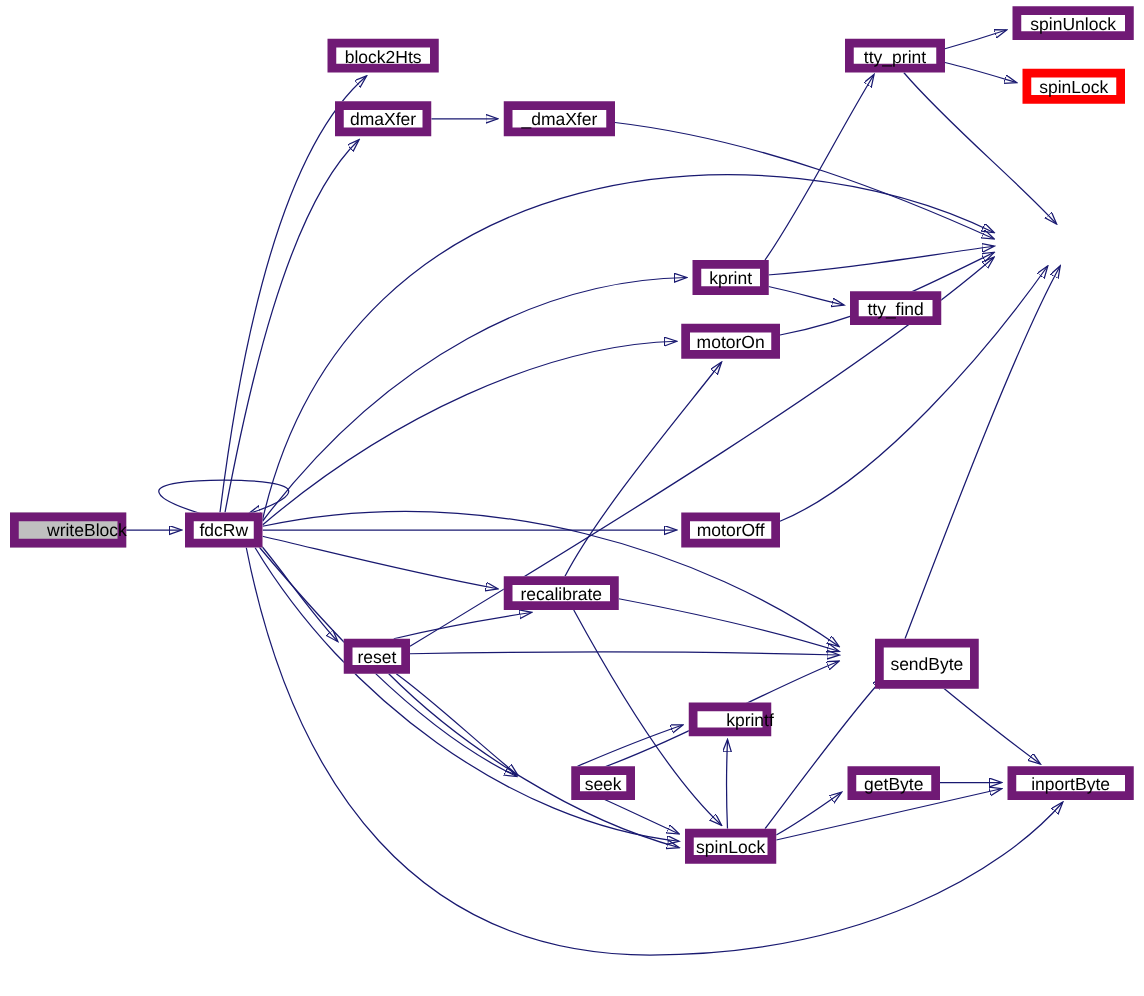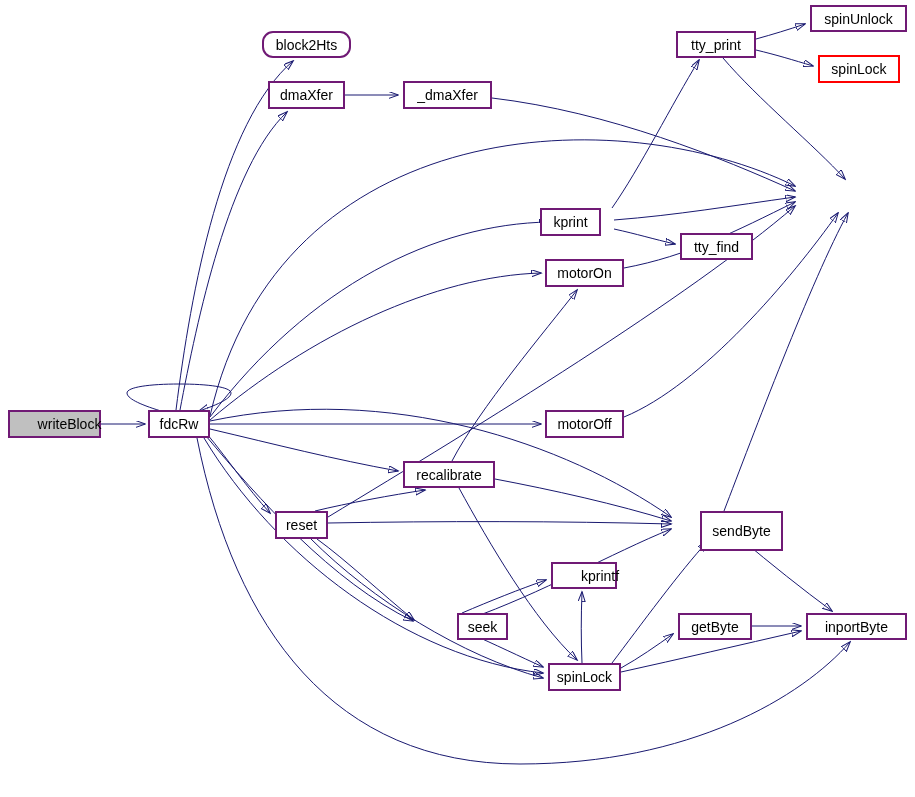--- a/index.html
+++ b/index.html
@@ -4,21 +4,21 @@
 <style>
   html,body { margin:0; padding:0; background:#ffffff; }
   .canvas {
     position:relative; width:915px; height:797px; background:#ffffff;
     font-family:"Liberation Sans", sans-serif; overflow:hidden;
   }
   .edges-layer { position:absolute; left:0; top:0; width:915px; height:797px; }
   .edges-layer path, .edges-layer line { stroke:#191970; stroke-width:1; fill:none; }
   .node {
     position:absolute; box-sizing:border-box;
-    background:#ffffff; border:2px solid #701a75;
+    background:#ffffff; border:7px solid #701a75;
     display:flex; align-items:center; justify-content:center;
     font-size:14px; line-height:1; color:#000000; white-space:nowrap;
     cursor:pointer;
   }
   .node.root { background:#c0c0c0; }
   .node.truncated { border-color:#ff0000; }
 </style>
 </head>
 <body>
 
@@ -70,27 +70,27 @@
     <path marker-end="url(#arrow)" d="M621,668 C639,658 656,646 673,634"></path>
     <path marker-end="url(#arrow)" d="M612,663 C640,626 681,570 707,542"></path>
     <path marker-end="url(#arrow)" d="M621,672 C680,659 740,645 801,631"></path>
     <path marker-end="url(#arrow)" d="M752,626 L801,626"></path>
     <path marker-end="url(#arrow)" d="M724,511 C752,438 812,278 848,213"></path>
     <path marker-end="url(#arrow)" d="M741,539 C771,564 802,589 832,611"></path>
   </svg>
 
   <div class="node root" style="left:8px; top:410px; width:93px; height:28px;padding-left:30px;">writeBlock</div>
   <div class="node" style="left:148px; top:410px; width:62px; height:28px;">fdcRw</div>
-  <div class="node" style="left:262px; top:31px; width:89px; height:27px;border-radius:11px;">block2Hts</div>
+  <div class="node" style="left:262px; top:31px; width:89px; height:27px;">block2Hts</div>
   <div class="node" style="left:268px; top:81px; width:77px; height:28px;text-align:right;">dmaXfer</div>
   <div class="node" style="left:403px; top:81px; width:89px; height:28px;">_dmaXfer</div>
   <div class="node" style="left:676px; top:31px; width:80px; height:27px;">tty_print</div>
   <div class="node" style="left:810px; top:5px; width:97px; height:27px;">spinUnlock</div>
   <div class="node truncated" style="left:818px; top:55px; width:82px; height:28px;">spinLock</div>
-  <div class="node" style="left:540px; top:208px; width:61px; height:28px;">kprint</div>
+  <div class="node" style="left:554px; top:208px; width:61px; height:28px;">kprint</div>
   <div class="node" style="left:680px; top:233px; width:73px; height:27px;">tty_find</div>
   <div class="node" style="left:545px; top:259px; width:79px; height:28px;">motorOn</div>
   <div class="node" style="left:545px; top:410px; width:79px; height:28px;">motorOff</div>
   <div class="node" style="left:403px; top:461px; width:92px; height:27px;">recalibrate</div>
   <div class="node" style="left:275px; top:511px; width:53px; height:28px;">reset</div>
   <div class="node" style="left:700px; top:511px; width:83px; height:40px;">sendByte</div>
   <div class="node" style="left:551px; top:562px; width:66px; height:27px;padding-left:32px;">kprintf</div>
   <div class="node" style="left:418px; top:613px; width:51px; height:27px;margin-left:39px;">seek</div>
   <div class="node" style="left:678px; top:613px; width:74px; height:27px;">getByte</div>
   <div class="node" style="left:806px; top:613px; width:101px; height:27px;">inportByte</div>

